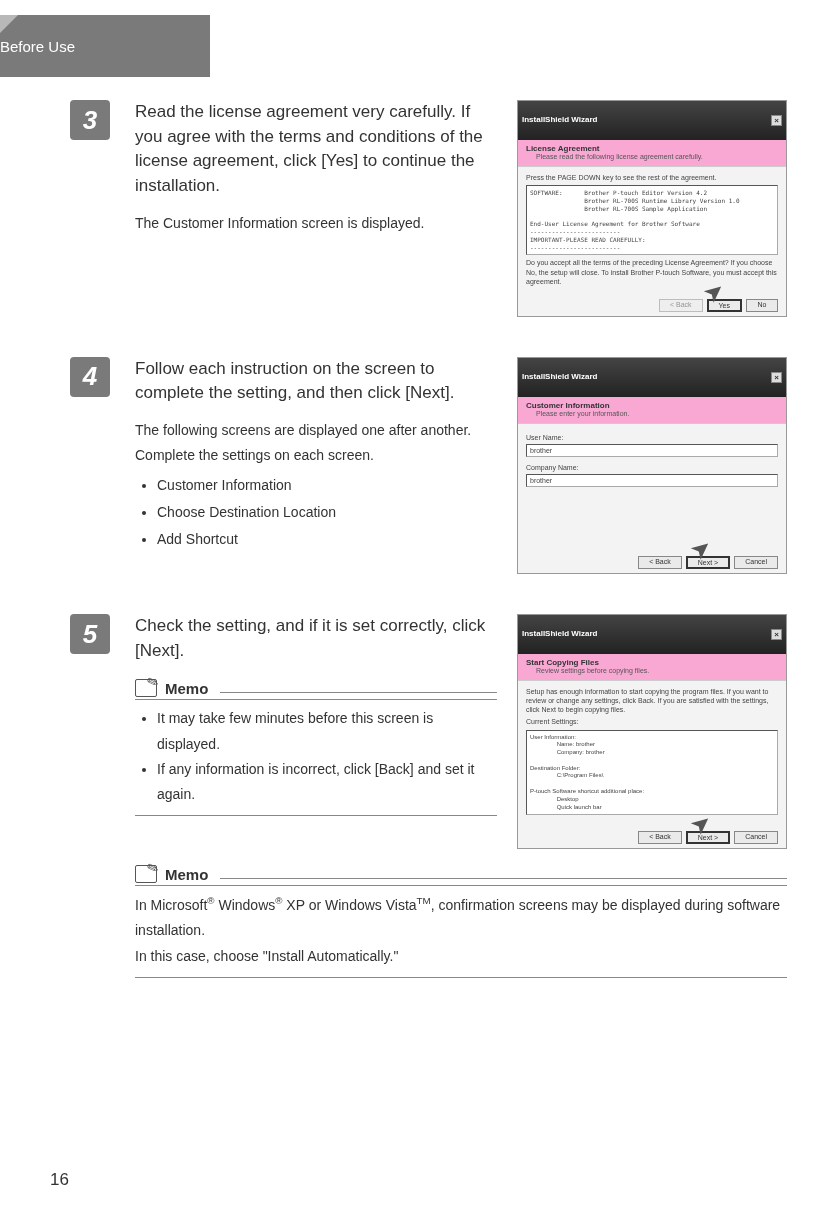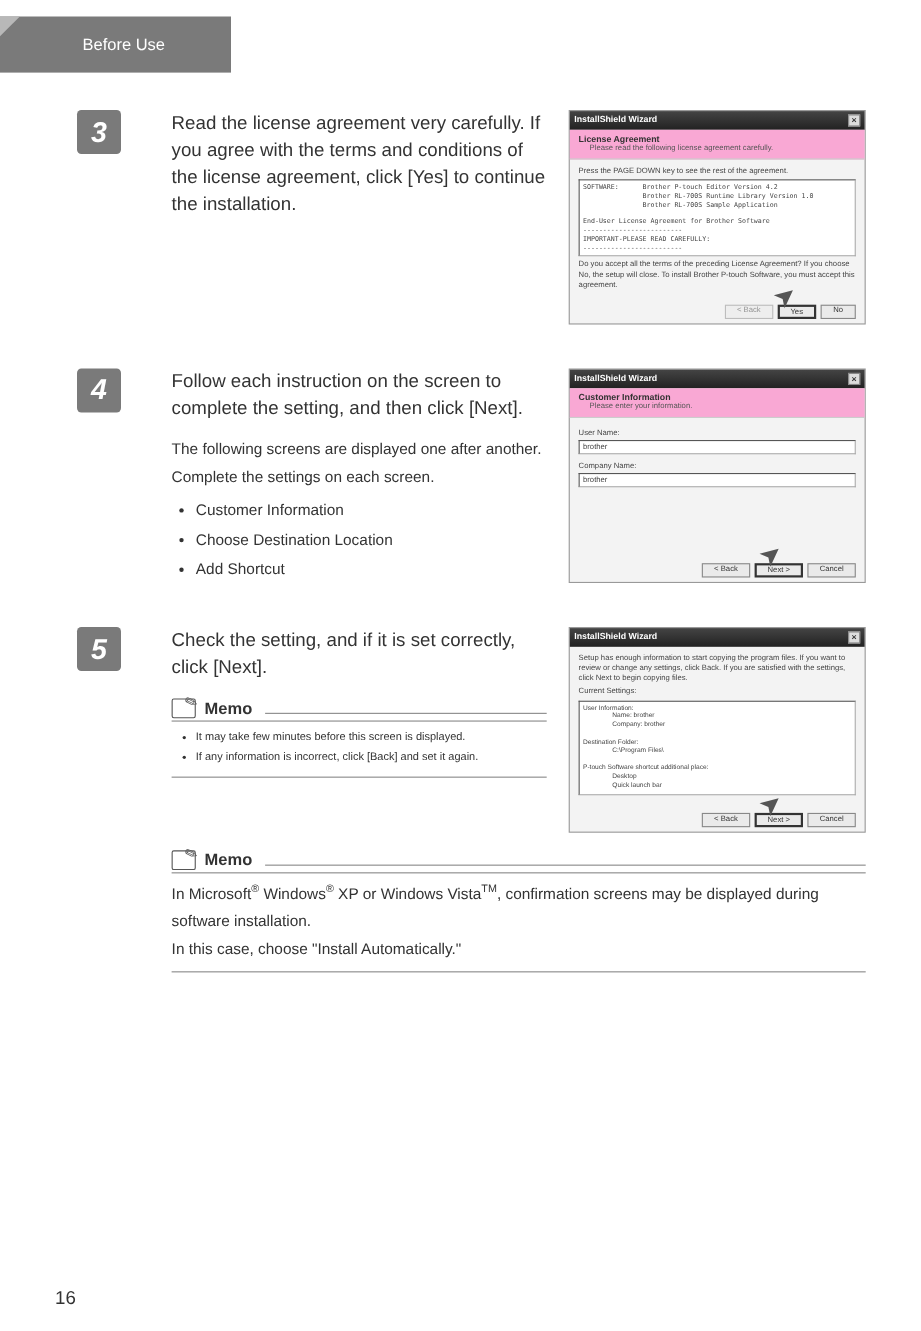--- a/index.html
+++ b/index.html
@@ -9,26 +9,25 @@
     width: 837px;
     height: 1210px;
     position: relative;
     color: #333;
   }
   .header-tab {
     position: absolute;
     top: 15px;
     left: 0;
     width: 210px;
-    height: 51px;
+    height: 62px;
     background: #7a7a7a;
     color: #fff;
     display: flex;
     align-items: center;
-    padding-left: 75px;
     font-size: 15px;
   }
   .header-arrow-over {
     position: absolute;
     left: 0; top: 15px;
     width: 0; height: 0;
     border-left: 18px solid #b8b8b8;
     border-top: 0 solid transparent;
     border-bottom: 18px solid transparent;
     z-index:3;
@@ -52,21 +51,20 @@
     font-size: 26px;
     font-weight: bold;
     font-style: italic;
     display: flex;
     align-items: center;
     justify-content: center;
     border-radius: 4px;
   }
   .step-body {
     flex: 1;
-    margin-left: 21px;
   }
   .step-desc {
     flex: 1;
     font-size: 17px;
     line-height: 1.45;
     color: #333;
   }
   .step-sub {
     font-size: 14px;
     line-height: 1.8;
@@ -83,21 +81,21 @@
     flex: 0 0 270px;
     border: 1px solid #999;
     background: #f3f3f3;
     font-size: 7px;
     position: relative;
     padding-bottom: 24px;
   }
   .dialog-title {
     background: linear-gradient(#444,#222);
     color: #fff;
-    padding: 3px 4px;
+    padding: 14px 4px;
     font-weight: bold;
     font-size: 8px;
     display: flex;
     justify-content: space-between;
   }
   .dialog-close {
     background: #ddd;
     color: #333;
     width: 11px;
     height: 11px;
@@ -177,21 +175,21 @@
   .memo-icon::before {
     content: "✎";
     position: absolute;
     right: -3px; top: -6px;
     font-size: 14px;
     color: #555;
     transform: rotate(-20deg);
   }
   .memo-title { font-weight: bold; font-size: 15px; }
   .memo ul { list-style: disc; padding-left: 22px; }
-  .memo ul li { font-size: 10px; line-height: 1.8; }
+  .memo ul li { font-size: 14px; line-height: 1.8; }
   .memo-foot { border-top:1px solid #888; margin-top:8px; height:0;}
   .footer-text { font-size: 14px; line-height: 1.8; margin-top: 18px;}
   .pagenum {
     position: absolute;
     bottom: 20px;
     left: 50px;
     font-size: 17px;
   }
   .sup { font-size: 0.7em; vertical-align: super; }
   .flex-body { display:flex; gap:20px; align-items:flex-start;}
@@ -208,20 +206,21 @@
 <div class="header-arrow-over"></div>
 
 <div class="content">
 
   <div class="step">
     <div class="step-num">3</div>
     <div class="step-body">
       <div class="flex-body">
         <div class="leftcol">
           <div class="step-desc">Read the license agreement very carefully. If you agree with the terms and conditions of the license agreement, click [Yes] to continue the installation.</div>
+          <div class="step-sub">The Customer Information screen is displayed.</div>
         </div>
         <div class="dialog">
           <div class="dialog-title">
             <span>InstallShield Wizard</span>
             <span class="dialog-close">×</span>
           </div>
           <div class="dialog-header">
             <b>License Agreement</b>
             <span>Please read the following license agreement carefully.</span>
           </div>
@@ -307,20 +306,24 @@
               <li>If any information is incorrect, click [Back] and set it again.</li>
             </ul>
             <div class="memo-foot"></div>
           </div>
         </div>
         <div class="dialog">
           <div class="dialog-title">
             <span>InstallShield Wizard</span>
             <span class="dialog-close">×</span>
           </div>
+          <div class="dialog-header">
+            <b>Start Copying Files</b>
+            <span>Review settings before copying files.</span>
+          </div>
           <div class="dialog-body">
             <div>Setup has enough information to start copying the program files. If you want to review or change any settings, click Back. If you are satisfied with the settings, click Next to begin copying files.</div>
             <div class="lbl">Current Settings:</div>
             <div class="box settings-box" style="white-space:pre; font-size:6px; min-height:65px;">User Information:
                 Name: brother
                 Company: brother
 
 Destination Folder:
                 C:\Program Files\
 

